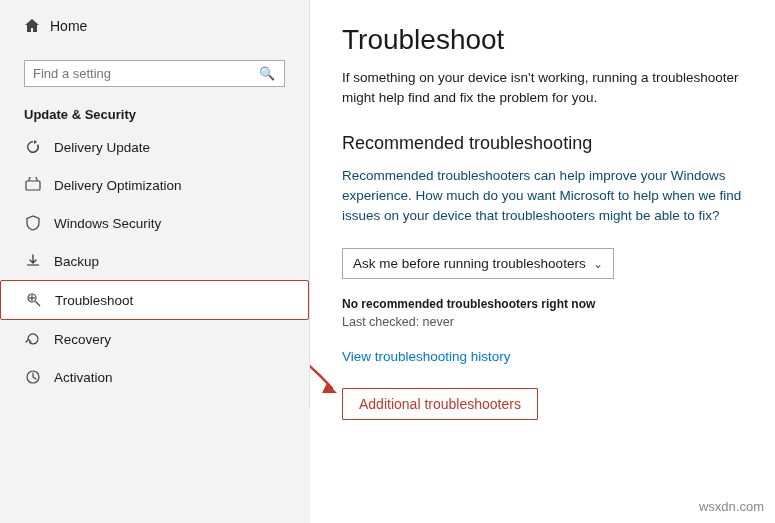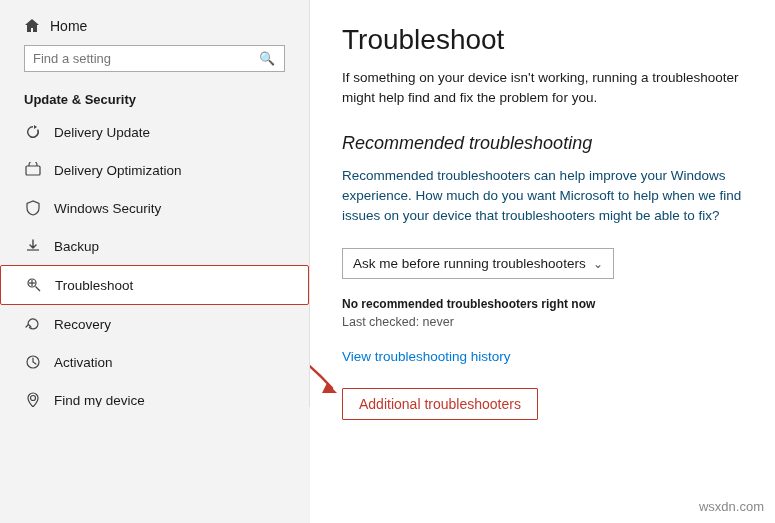--- a/index.html
+++ b/index.html
@@ -46,21 +46,21 @@
       font-size: 14px;
       color: #444;
     }
 
     .home-label {
       font-size: 14px;
       color: #1a1a1a;
     }
 
     .search-box {
-      margin: 3px 12px 10px 12px;
+      margin: 18px 12px 10px 12px;
       display: flex;
       align-items: center;
       border: 1px solid #aaa;
       background: #fff;
       padding: 5px 8px;
       gap: 6px;
     }
 
     .search-input {
       border: none;
@@ -143,21 +143,20 @@
       color: #1a1a1a;
       line-height: 1.5;
       margin-bottom: 24px;
     }
 
     .section-title {
       font-size: 18px;
       font-weight: 400;
       color: #1a1a1a;
       margin-bottom: 12px;
-      font-style: italic;
     }
 
     .section-description {
       font-size: 13.5px;
       color: #0c4a6e;
       line-height: 1.5;
       margin-bottom: 22px;
     }
 
     .dropdown-select {

